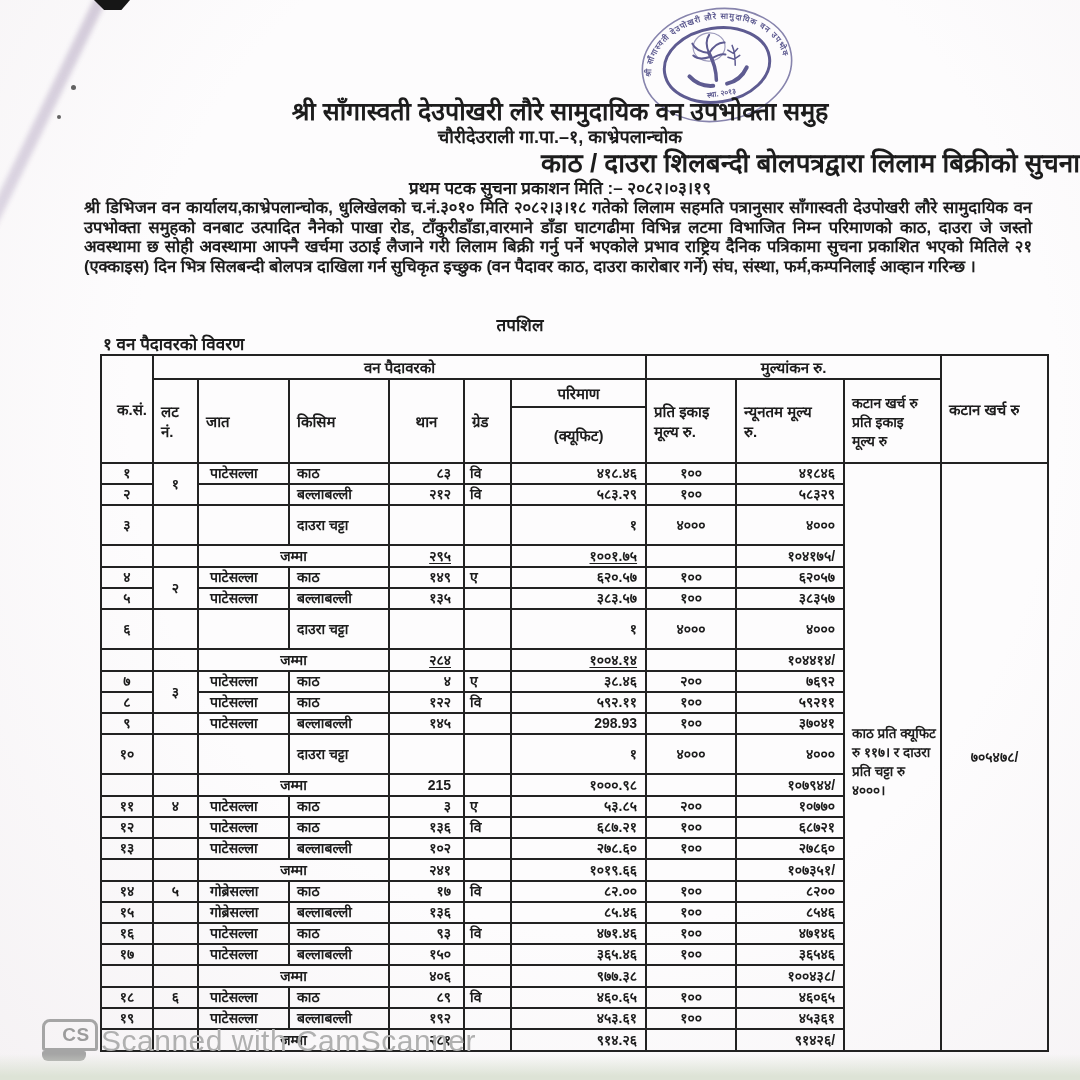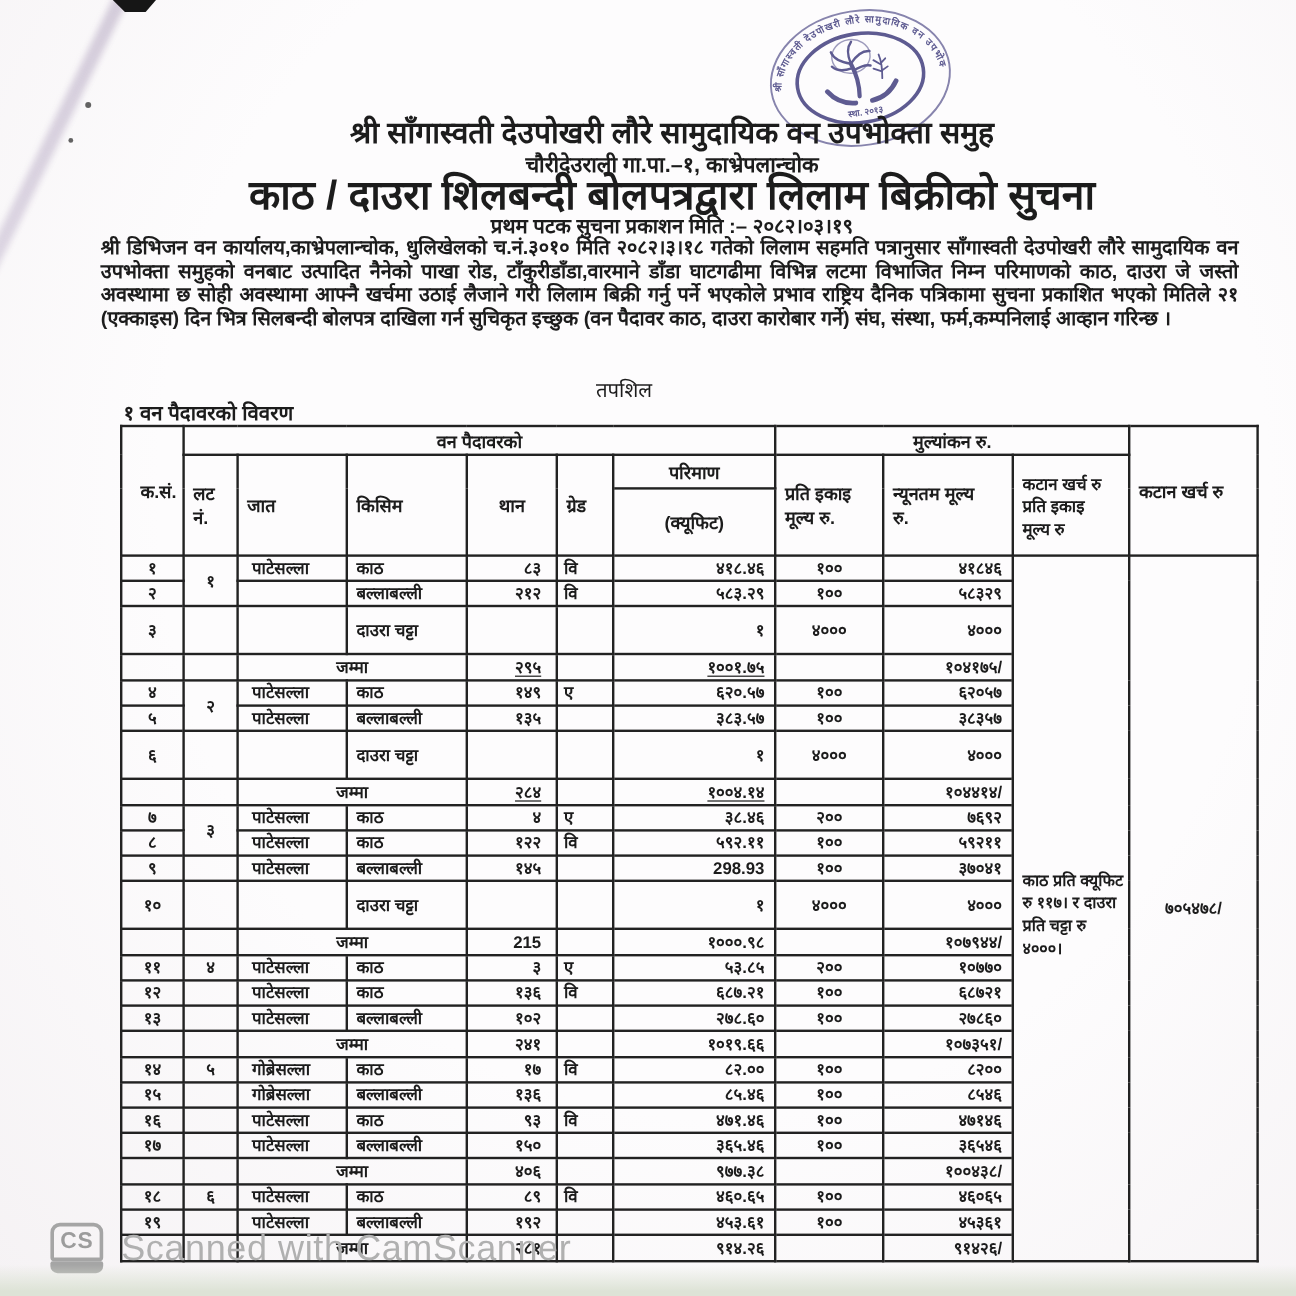--- a/index.html
+++ b/index.html
@@ -19,25 +19,25 @@
   .dot2{left:57px;top:115px;width:4px;height:4px;}
   .bottom-strip{position:absolute;left:0;bottom:0;width:100%;height:26px;
     background:linear-gradient(to bottom,rgba(223,229,216,0),#dde3d6 85%);}
   
   .stamp{position:absolute;left:638px;top:4px;width:158px;height:122px;
     transform:rotate(-9deg);opacity:.92;}
   
   .header{position:absolute;left:40px;top:96px;width:1040px;text-align:center;font-weight:bold;}
   .h1{font-size:25px;line-height:30px;}
   .h2{font-size:18px;line-height:22px;}
-  .h3{font-size:34px;line-height:31px;}
+  .h3{font-size:26px;line-height:31px;text-align:right;}
   .h4{font-size:17px;line-height:19px;}
   .para{position:absolute;left:84px;top:198px;width:948px;font-size:16.5px;line-height:19.6px;
     font-weight:600;text-align:justify;text-align-last:left;}
-  .tapasil{position:absolute;left:0;top:313px;width:1040px;text-align:center;font-size:17px;font-weight:normal;}
+  .tapasil{position:absolute;left:0;top:313px;width:1040px;text-align:center;font-size:17px;font-weight:bold;}
   .caption{position:absolute;left:103px;top:332px;font-size:17px;font-weight:bold;}
   
   .tbl-wrap{position:absolute;left:100px;top:354px;}
   table{border-collapse:collapse;table-layout:fixed;width:947px;}
   th,td{border:2px solid #222;font-weight:bold;overflow:hidden;}
   th{font-size:15px;padding:1px 15px;}
   th.left{text-align:left;padding-left:7px;}
   td{font-size:14px;height:19px;line-height:19px;white-space:nowrap;padding:0 2px;}
   tr.tall td{height:38px;line-height:18px;}
   tr.j td{height:20px;}
@@ -51,21 +51,21 @@
   .ul{text-decoration:underline;text-underline-offset:2px;text-align:right;}
   .note{font-size:13.5px;white-space:normal;text-align:left;vertical-align:middle;
     line-height:19px;padding:12px 3px 2px 7px;}
   .ctotal{text-align:center;vertical-align:middle;font-size:14px;}
   .hsub{vertical-align:middle;}
   
   .wm{position:absolute;left:42px;top:1019px;display:flex;align-items:center;gap:15px;}
   .cs-badge{width:44px;height:44px;position:relative;}
   .cs-top{position:absolute;left:0;top:0;width:38px;height:26px;border:3px solid #a5a5a5;
     border-radius:8px 8px 3px 3px;color:#9c9c9c;font-size:19px;font-weight:bold;
-    text-align:center;line-height:26px;letter-spacing:.5px;}
+    text-align:center;line-height:26px;letter-spacing:.5px;padding-left:12px;}
   .cs-bar{position:absolute;left:0;top:32px;width:44px;height:10px;background:#a5a5a5;border-radius:2px 2px 6px 6px;}
   .wm-text{font-size:30px;color:#b0b0b0;font-weight:400;letter-spacing:.5px;}
 </style>
 </head>
 <body>
 
 <div id="page">
 
   <div class="crease"></div>
   <div class="wedge"></div>

